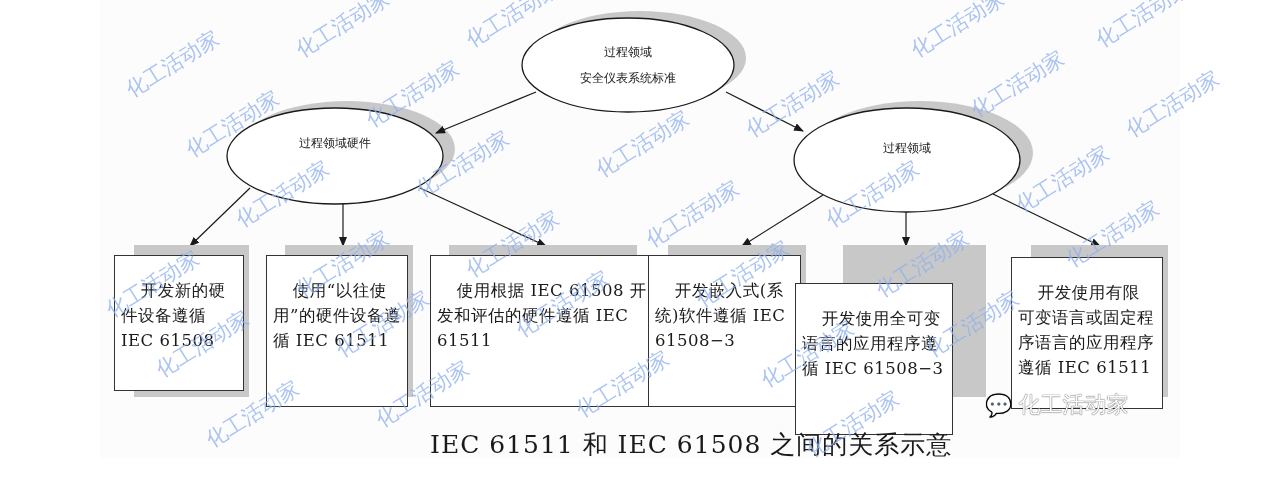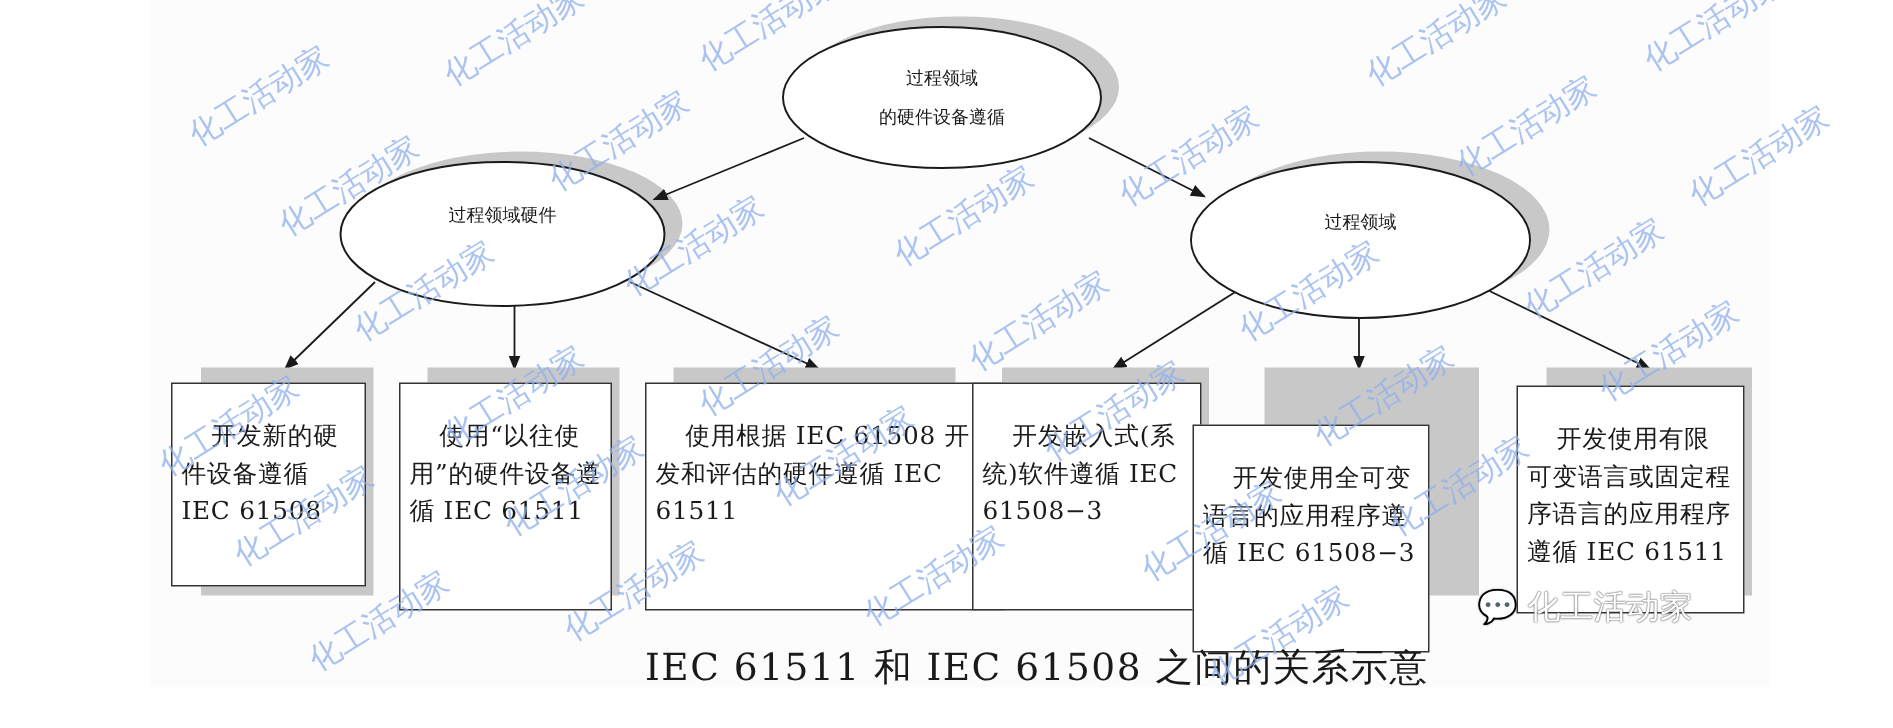--- a/index.html
+++ b/index.html
@@ -46,21 +46,21 @@
   <line x1="343" y1="204" x2="343" y2="246" stroke="#1a1a1a" stroke-width="1.2" marker-end="url(#arr)"></line>
   <line x1="420" y1="188" x2="546" y2="246" stroke="#1a1a1a" stroke-width="1.2" marker-end="url(#arr)"></line>
 
   <line x1="823" y1="195" x2="742" y2="246" stroke="#1a1a1a" stroke-width="1.2" marker-end="url(#arr)"></line>
   <line x1="906" y1="212" x2="906" y2="246" stroke="#1a1a1a" stroke-width="1.2" marker-end="url(#arr)"></line>
   <line x1="993" y1="194" x2="1100" y2="246" stroke="#1a1a1a" stroke-width="1.2" marker-end="url(#arr)"></line>
 </svg>
 
 <div class="ellipse-text" style="left:528px; top:39px; width:200px;">
   <div>过程领域</div>
-  <div>的硬件设备遵循</div>
+  <div>安全仪表系统标准</div>
 </div>
 <div class="ellipse-text" style="left:235px; top:130px; width:200px;">
   <div>过程领域硬件</div>
 </div>
 <div class="ellipse-text" style="left:807px; top:135px; width:200px;">
   <div>过程领域</div>
 </div>
 
 <div class="box-shadow" style="left:134px; top:245px; width:115px; height:152px;"></div>
 <div class="box-shadow" style="left:285px; top:245px; width:128px; height:152px;"></div>

